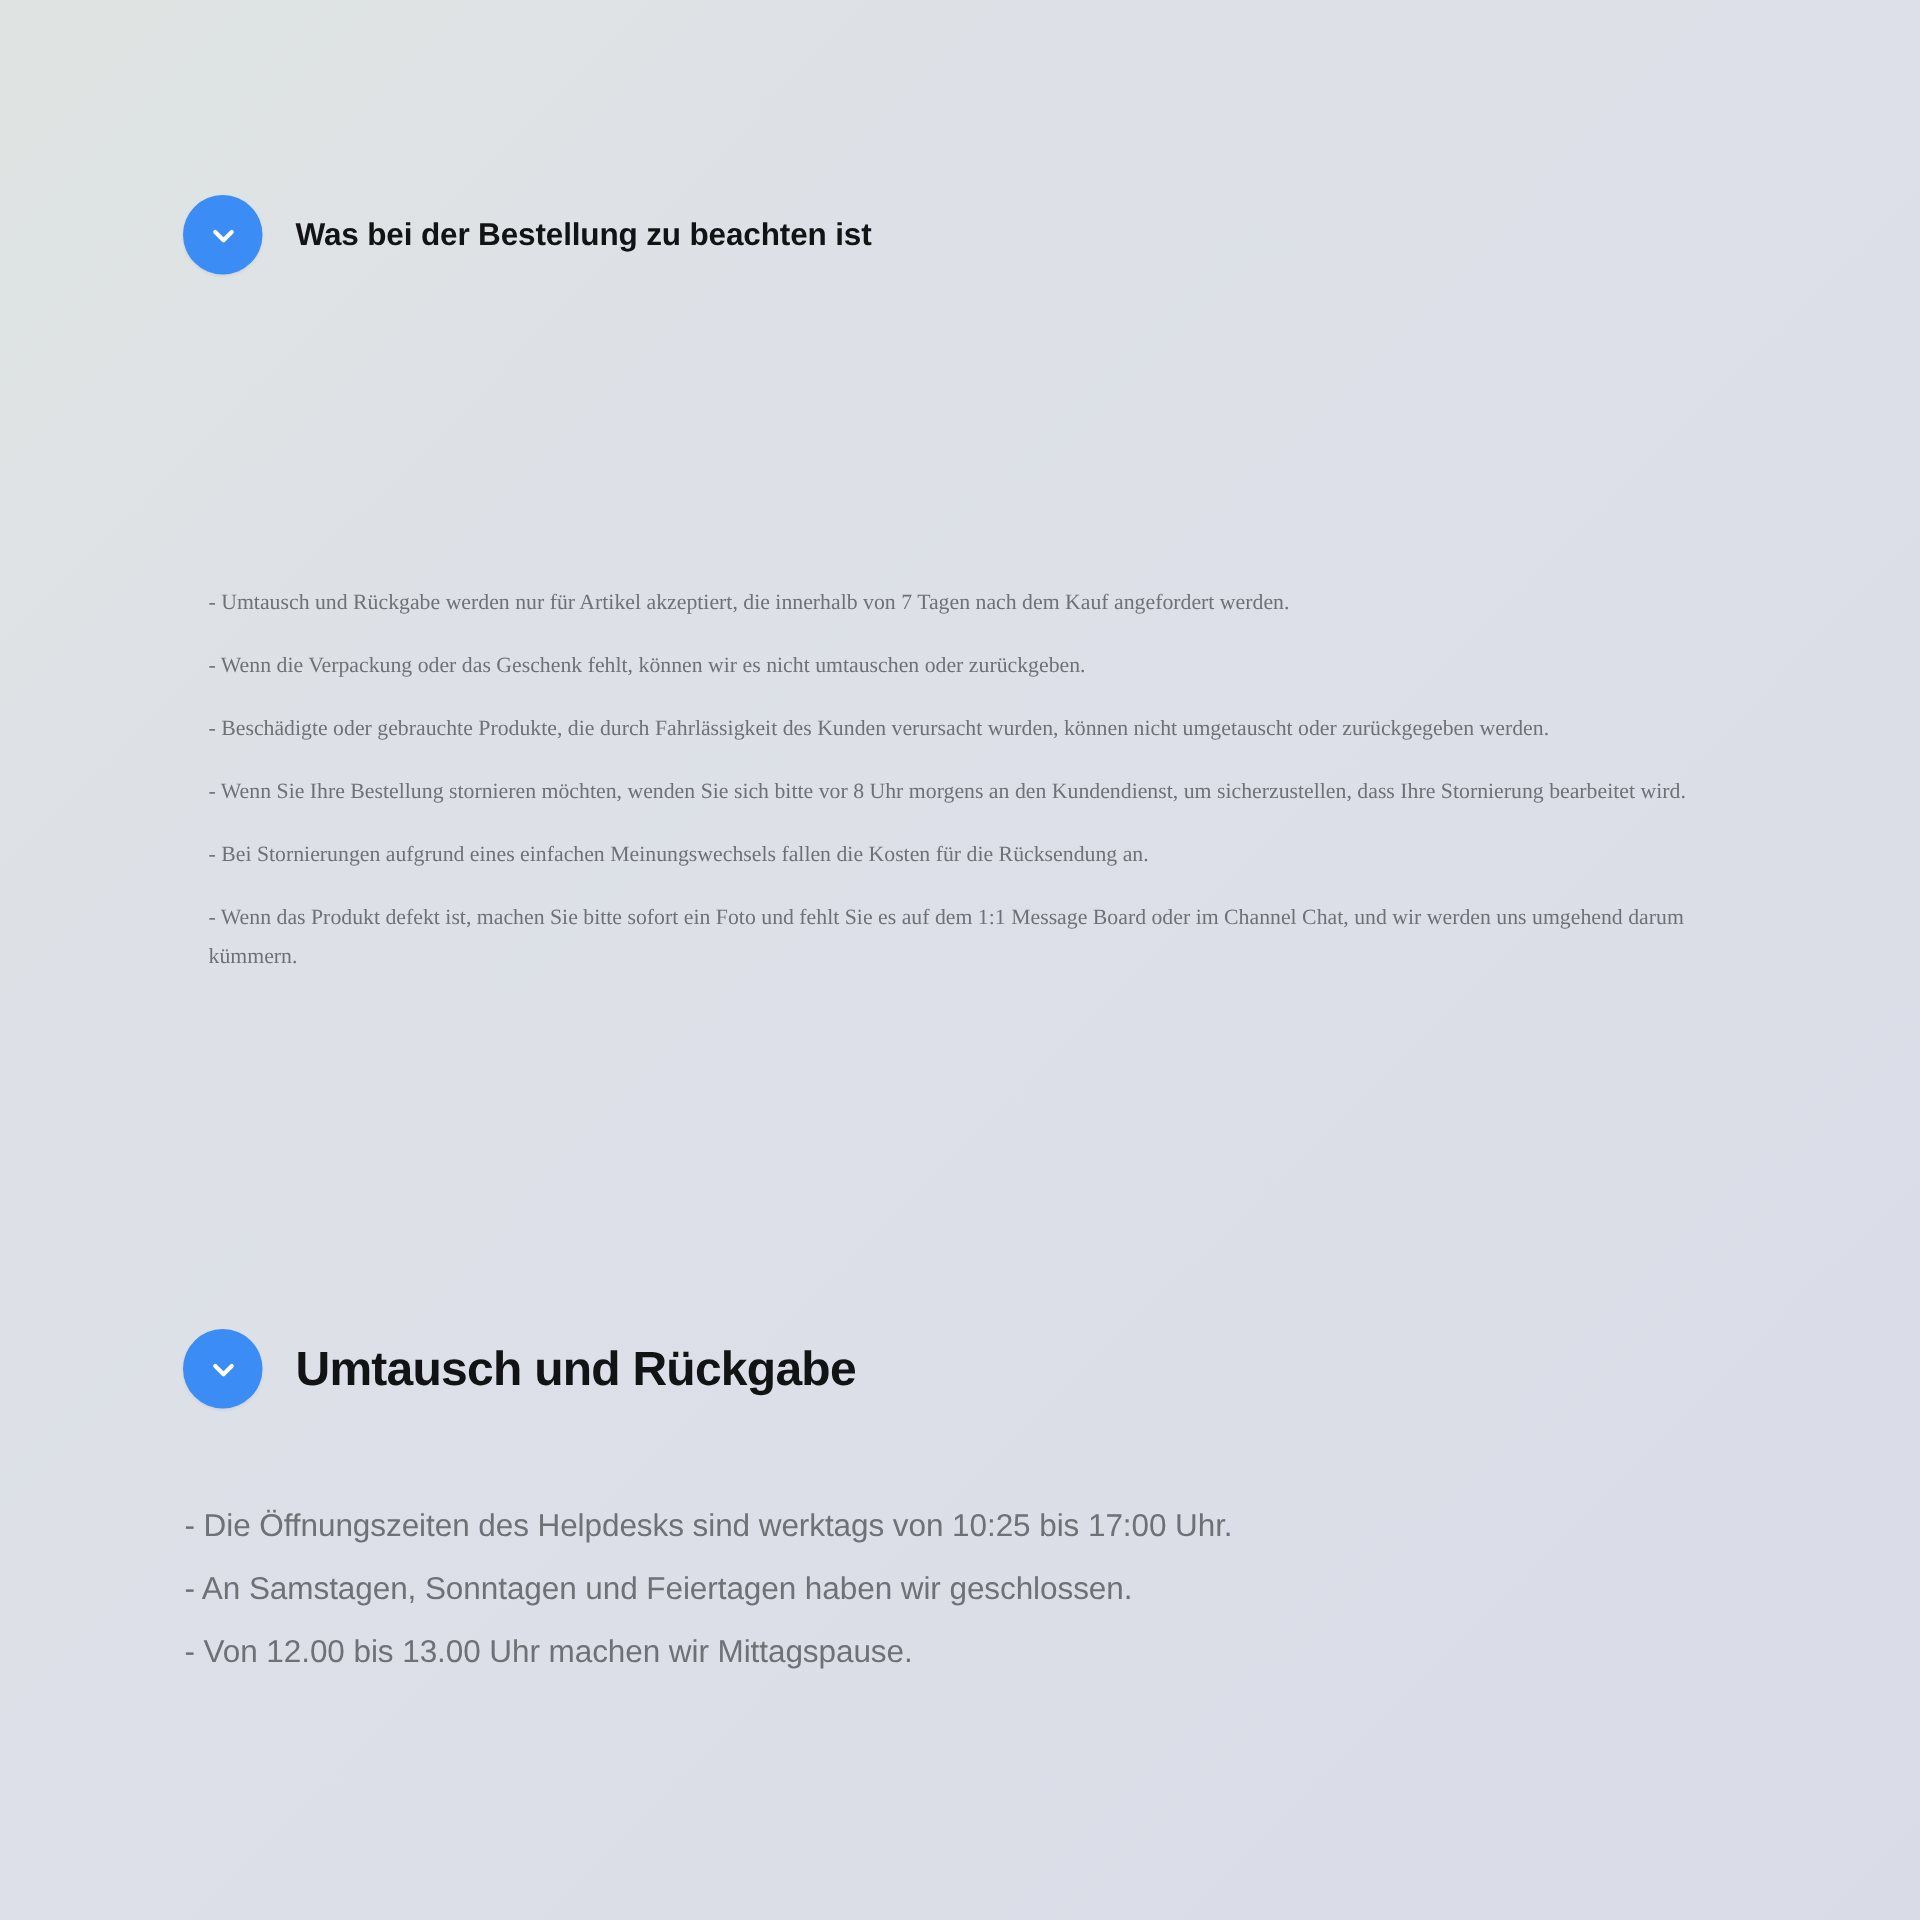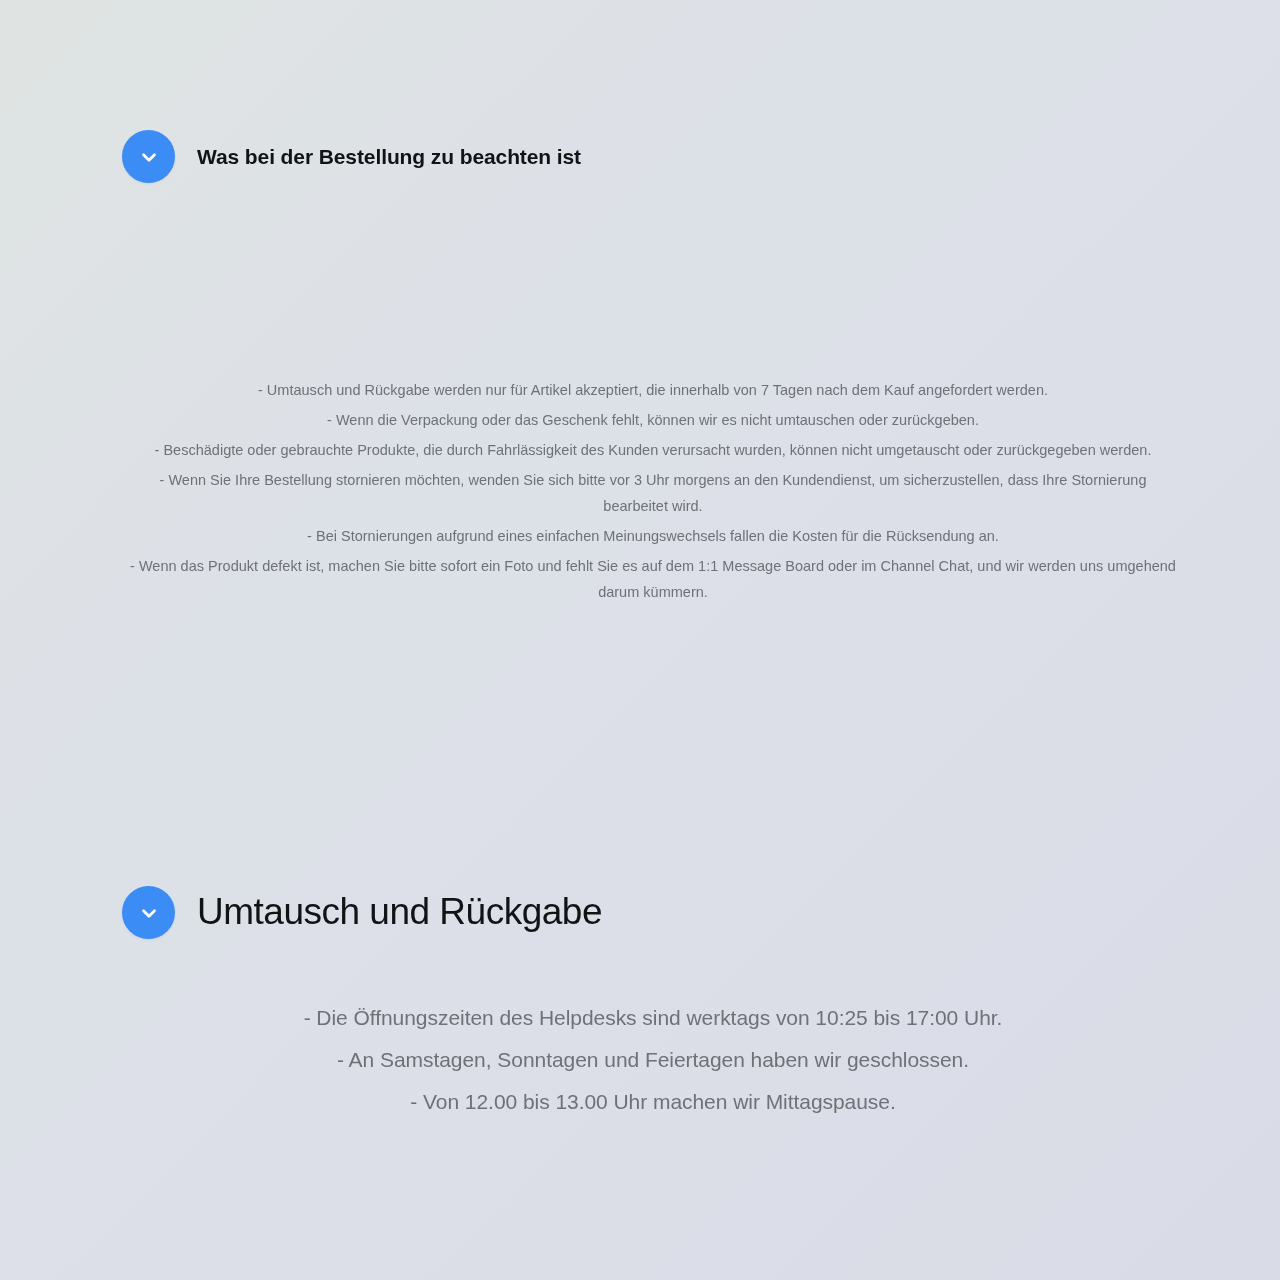--- a/index.html
+++ b/index.html
@@ -14,21 +14,20 @@
     font-family: "Liberation Sans", sans-serif;
     background: linear-gradient(135deg, #dfe4e2 0%, #dde1e7 28%, #dcdfe8 60%, #d9dce6 100%);
     -webkit-font-smoothing: antialiased;
   }
 
   .page {
     position: relative;
     width: 1280px;
     height: 1280px;
     box-sizing: border-box;
-    text-align: center;
   }
 
   
   .section-one {
     position: absolute;
     left: 122px;
     top: 130px;
     width: 1060px;
   }
 
@@ -56,37 +55,38 @@
   .sec-title {
     font-size: 21px;
     font-weight: 700;
     color: #111315;
     letter-spacing: -0.1px;
     line-height: 1.2;
     white-space: nowrap;
   }
 
   .sec-title.large {
-    font-size: 37px;
-    font-weight: 400;
+    font-size: 32px;
+    font-weight: 700;
     letter-spacing: -0.5px;
   }
 
   .body-one {
     position: absolute;
     left: 123px;
     top: 373px;
     width: 1060px;
     font-size: 14.5px;
     line-height: 26px;
     color: #6e7277;
     letter-spacing: 0.01px;
   }
   .body-one p {
-    margin: 4px;
+    margin: 16px;
+    font-family: Liberation Serif, serif;
   }
 
   
   .section-two {
     position: absolute;
     left: 122px;
     top: 886px;
     width: 1060px;
   }
 
@@ -117,21 +117,21 @@
         </svg>
       </span>
       <span class="sec-title">Was bei der Bestellung zu beachten ist</span>
     </div>
   </div>
 
   <div class="body-one">
     <p>- Umtausch und Rückgabe werden nur für Artikel akzeptiert, die innerhalb von 7 Tagen nach dem Kauf angefordert werden.</p>
     <p>- Wenn die Verpackung oder das Geschenk fehlt, können wir es nicht umtauschen oder zurückgeben.</p>
     <p>- Beschädigte oder gebrauchte Produkte, die durch Fahrlässigkeit des Kunden verursacht wurden, können nicht umgetauscht oder zurückgegeben werden.</p>
-    <p>- Wenn Sie Ihre Bestellung stornieren möchten, wenden Sie sich bitte vor 3 Uhr morgens an den Kundendienst, um sicherzustellen, dass Ihre Stornierung bearbeitet wird.</p>
+    <p>- Wenn Sie Ihre Bestellung stornieren möchten, wenden Sie sich bitte vor 8 Uhr morgens an den Kundendienst, um sicherzustellen, dass Ihre Stornierung bearbeitet wird.</p>
     <p>- Bei Stornierungen aufgrund eines einfachen Meinungswechsels fallen die Kosten für die Rücksendung an.</p>
     <p>- Wenn das Produkt defekt ist, machen Sie bitte sofort ein Foto und fehlt Sie es auf dem 1:1 Message Board oder im Channel Chat, und wir werden uns umgehend darum kümmern.</p>
   </div>
 
   <div class="section-two">
     <div class="sec-header">
       <span class="chevron-badge">
         <svg width="22" height="22" viewBox="0 0 24 24" fill="none" stroke="#ffffff" stroke-width="3" stroke-linecap="round" stroke-linejoin="round" aria-hidden="true">
           <polyline points="6 9.5 12 15.5 18 9.5"></polyline>
         </svg>

